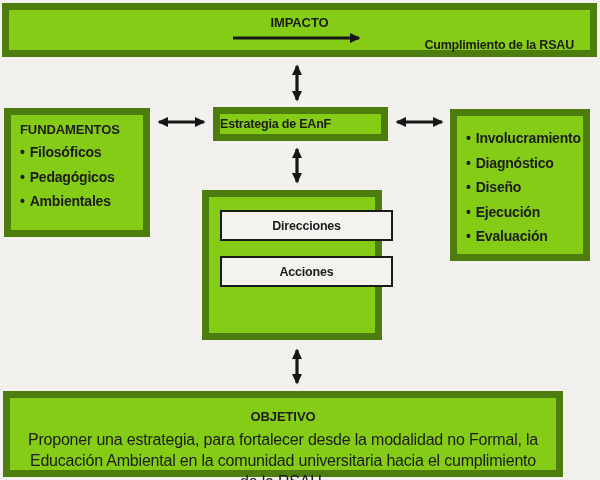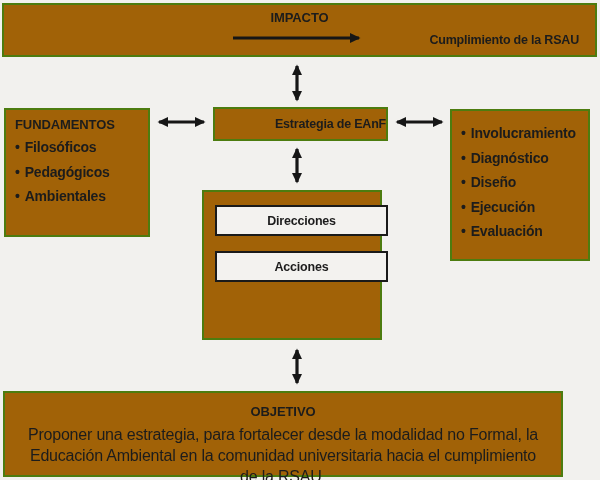--- a/index.html
+++ b/index.html
@@ -5,42 +5,42 @@
   html,body{margin:0;padding:0;}
   body{
     width:600px;height:480px;position:relative;overflow:hidden;
     background:#f2f1ee;
     font-family:"Liberation Sans", sans-serif;
     color:#1c1c1c;
     -webkit-font-smoothing:antialiased;
   }
   .box{
     position:absolute;
-    border:2px solid #4d7c0f;
+    border:7px solid #4d7c0f;
     box-sizing:border-box;
-    background:#a16207;
+    background:#84cc16;
   }
   .txt{font-weight:700;font-size:12.5px;letter-spacing:-0.2px;white-space:nowrap;}
   .title{font-weight:700;font-size:13px;letter-spacing:-0.1px;}
 
   
   #impact-box{left:2px;top:3px;width:595px;height:54px;}
   #impact-title{position:absolute;left:0;right:0;top:5px;text-align:center;}
   #impact-left{position:absolute;left:18px;top:28px;}
   #impact-right{position:absolute;right:16px;top:28px;}
 
   
   #fundamentos-box{left:4px;top:108px;width:146px;height:129px;padding:7px 4px 4px 9px;}
   #etapas-box{left:450px;top:109px;width:140px;height:152px;padding:7px 4px 4px 9px;}
   ul.items{list-style:none;margin:3px 0 0 0;padding:0;}
   ul.items li{font-weight:700;font-size:14px;letter-spacing:-0.2px;line-height:24.5px;white-space:nowrap;}
   ul.items li::before{content:"\2022";margin-right:5px;}
 
   
-  #estrategia-box{left:213px;top:107px;width:175px;height:34px;display:flex;align-items:center;justify-content:flex-end;}
+  #estrategia-box{left:213px;top:107px;width:175px;height:34px;display:flex;align-items:center;justify-content:flex-start;}
 
   
   #componentes-box{left:202px;top:190px;width:180px;height:150px;}
   .inner-box{
     position:absolute;left:11px;width:173px;height:31px;
     border:2.5px solid #1a1a1a;box-sizing:border-box;background:#f3f2ef;
     display:flex;align-items:center;justify-content:center;
   }
   #inner-0{top:13px;}
   #inner-1{top:59px;}

